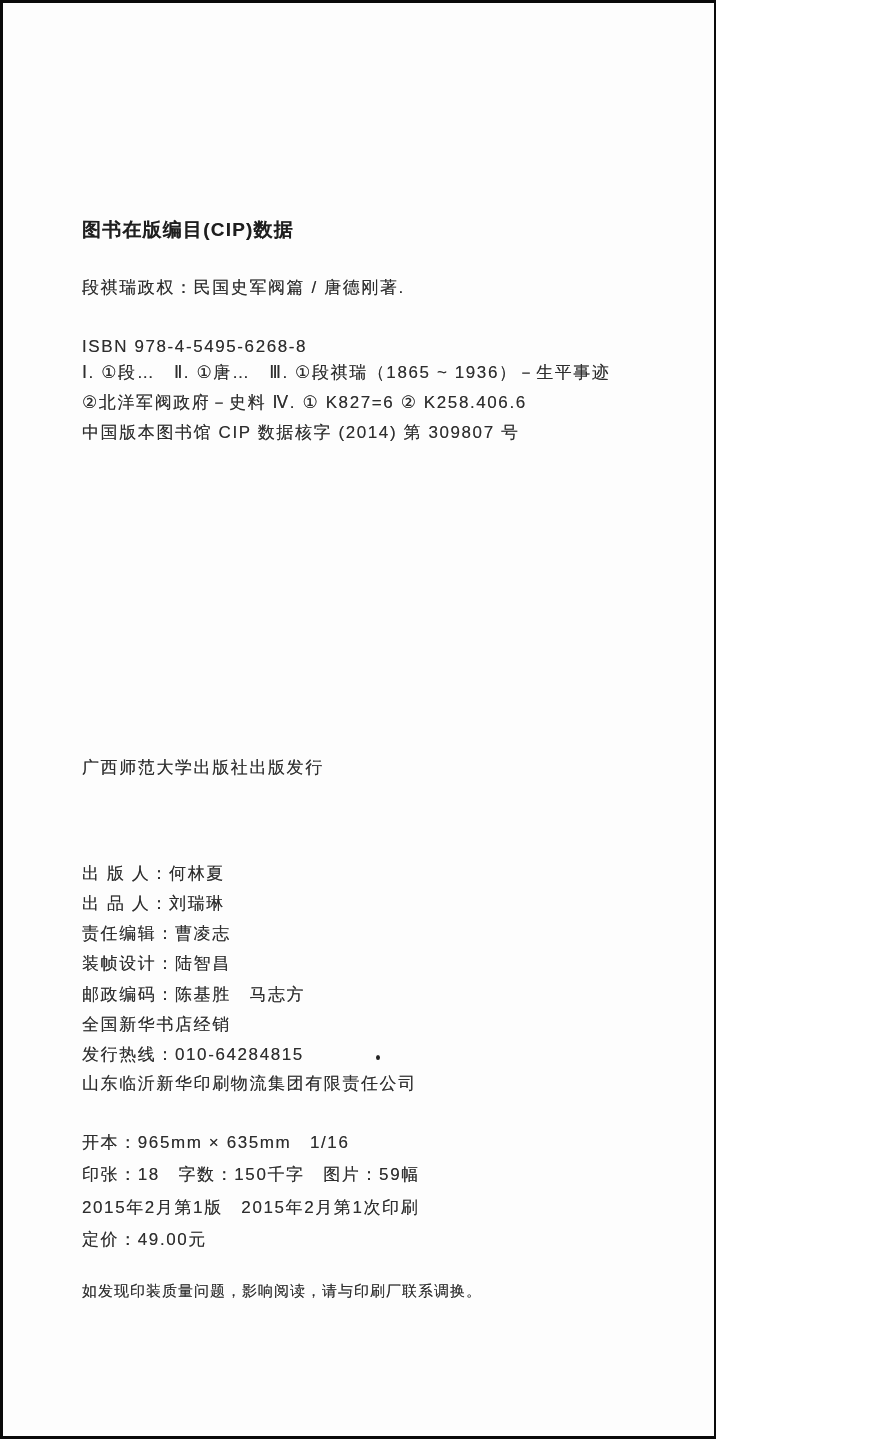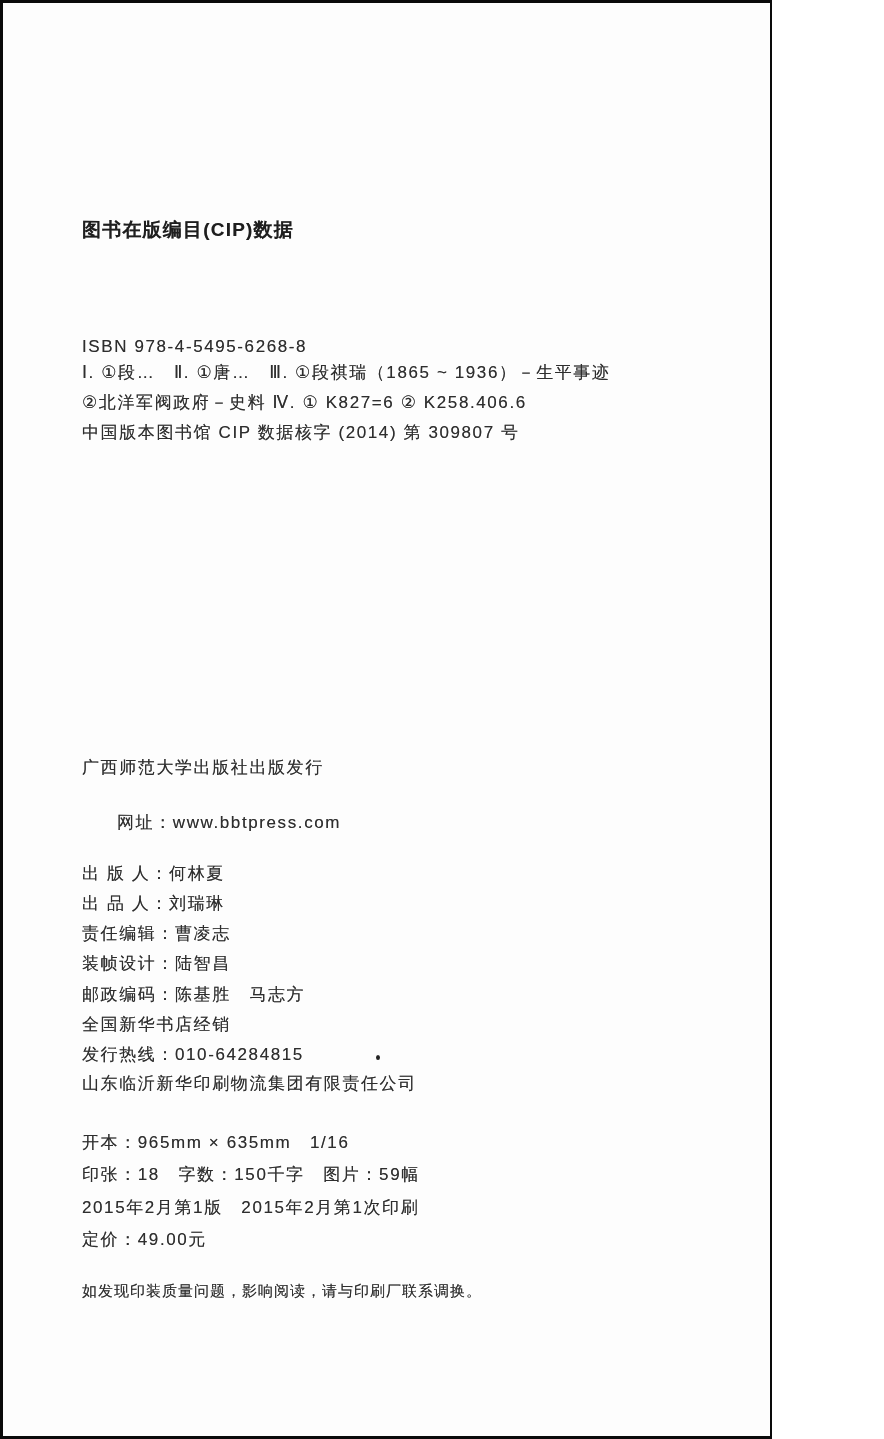--- a/index.html
+++ b/index.html
@@ -2,21 +2,21 @@
 <html><head>
 <meta charset="utf-8">
 <style>
   html, body {
     margin: 0;
     padding: 0;
     background: #ffffff;
   }
   .scan-page {
     position: relative;
-    width: 772px;
+    width: 716px;
     height: 1439px;
     background: #fdfdfd;
     overflow: hidden;
     font-family: "Liberation Sans", "DejaVu Sans", sans-serif;
     color: #2b2b2b;
   }
   
   .edge { position: absolute; background: #0a0a0a; }
   .edge-top    { top: 0; left: 0; width: 884px; height: 3px; }
   .edge-bottom { bottom: 0; left: 0; width: 884px; height: 3px; }
@@ -52,27 +52,27 @@
 <body>
 
 <div class="scan-page">
 
   <div class="edge edge-top"></div>
   <div class="edge edge-bottom"></div>
   <div class="edge edge-left"></div>
   <div class="edge edge-right"></div>
 
   <div class="line heading" style="top:217px">图书在版编目(CIP)数据</div>
+  <div class="line" style="top:276px">段祺瑞政权：民国史军阀篇 / 唐德刚著.</div>
   <div class="line" style="top:337px">ISBN 978-4-5495-6268-8</div>
   <div class="line" style="top:361px">Ⅰ. ①段…　Ⅱ. ①唐…　Ⅲ. ①段祺瑞（1865 ~ 1936）－生平事迹</div>
   <div class="line" style="top:391px">②北洋军阀政府－史料 Ⅳ. ① K827=6 ② K258.406.6</div>
   <div class="line" style="top:421px">中国版本图书馆 CIP 数据核字 (2014) 第 309807 号</div>
 
   <div class="line" style="top:756px">广西师范大学出版社出版发行</div>
-  <div class="line indent" style="top:811px">网址：www.bbtpress.com</div>
 
   <div class="line" style="top:862px">出 版 人：何林夏</div>
   <div class="line" style="top:892px">出 品 人：刘瑞琳</div>
   <div class="line" style="top:922px">责任编辑：曹凌志</div>
   <div class="line" style="top:952px">装帧设计：陆智昌</div>
   <div class="line" style="top:983px">邮政编码：陈基胜　马志方</div>
   <div class="line" style="top:1013px">全国新华书店经销</div>
   <div class="line" style="top:1043px">发行热线：010-64284815</div>
   <div class="line" style="top:1072px">山东临沂新华印刷物流集团有限责任公司</div>
 

